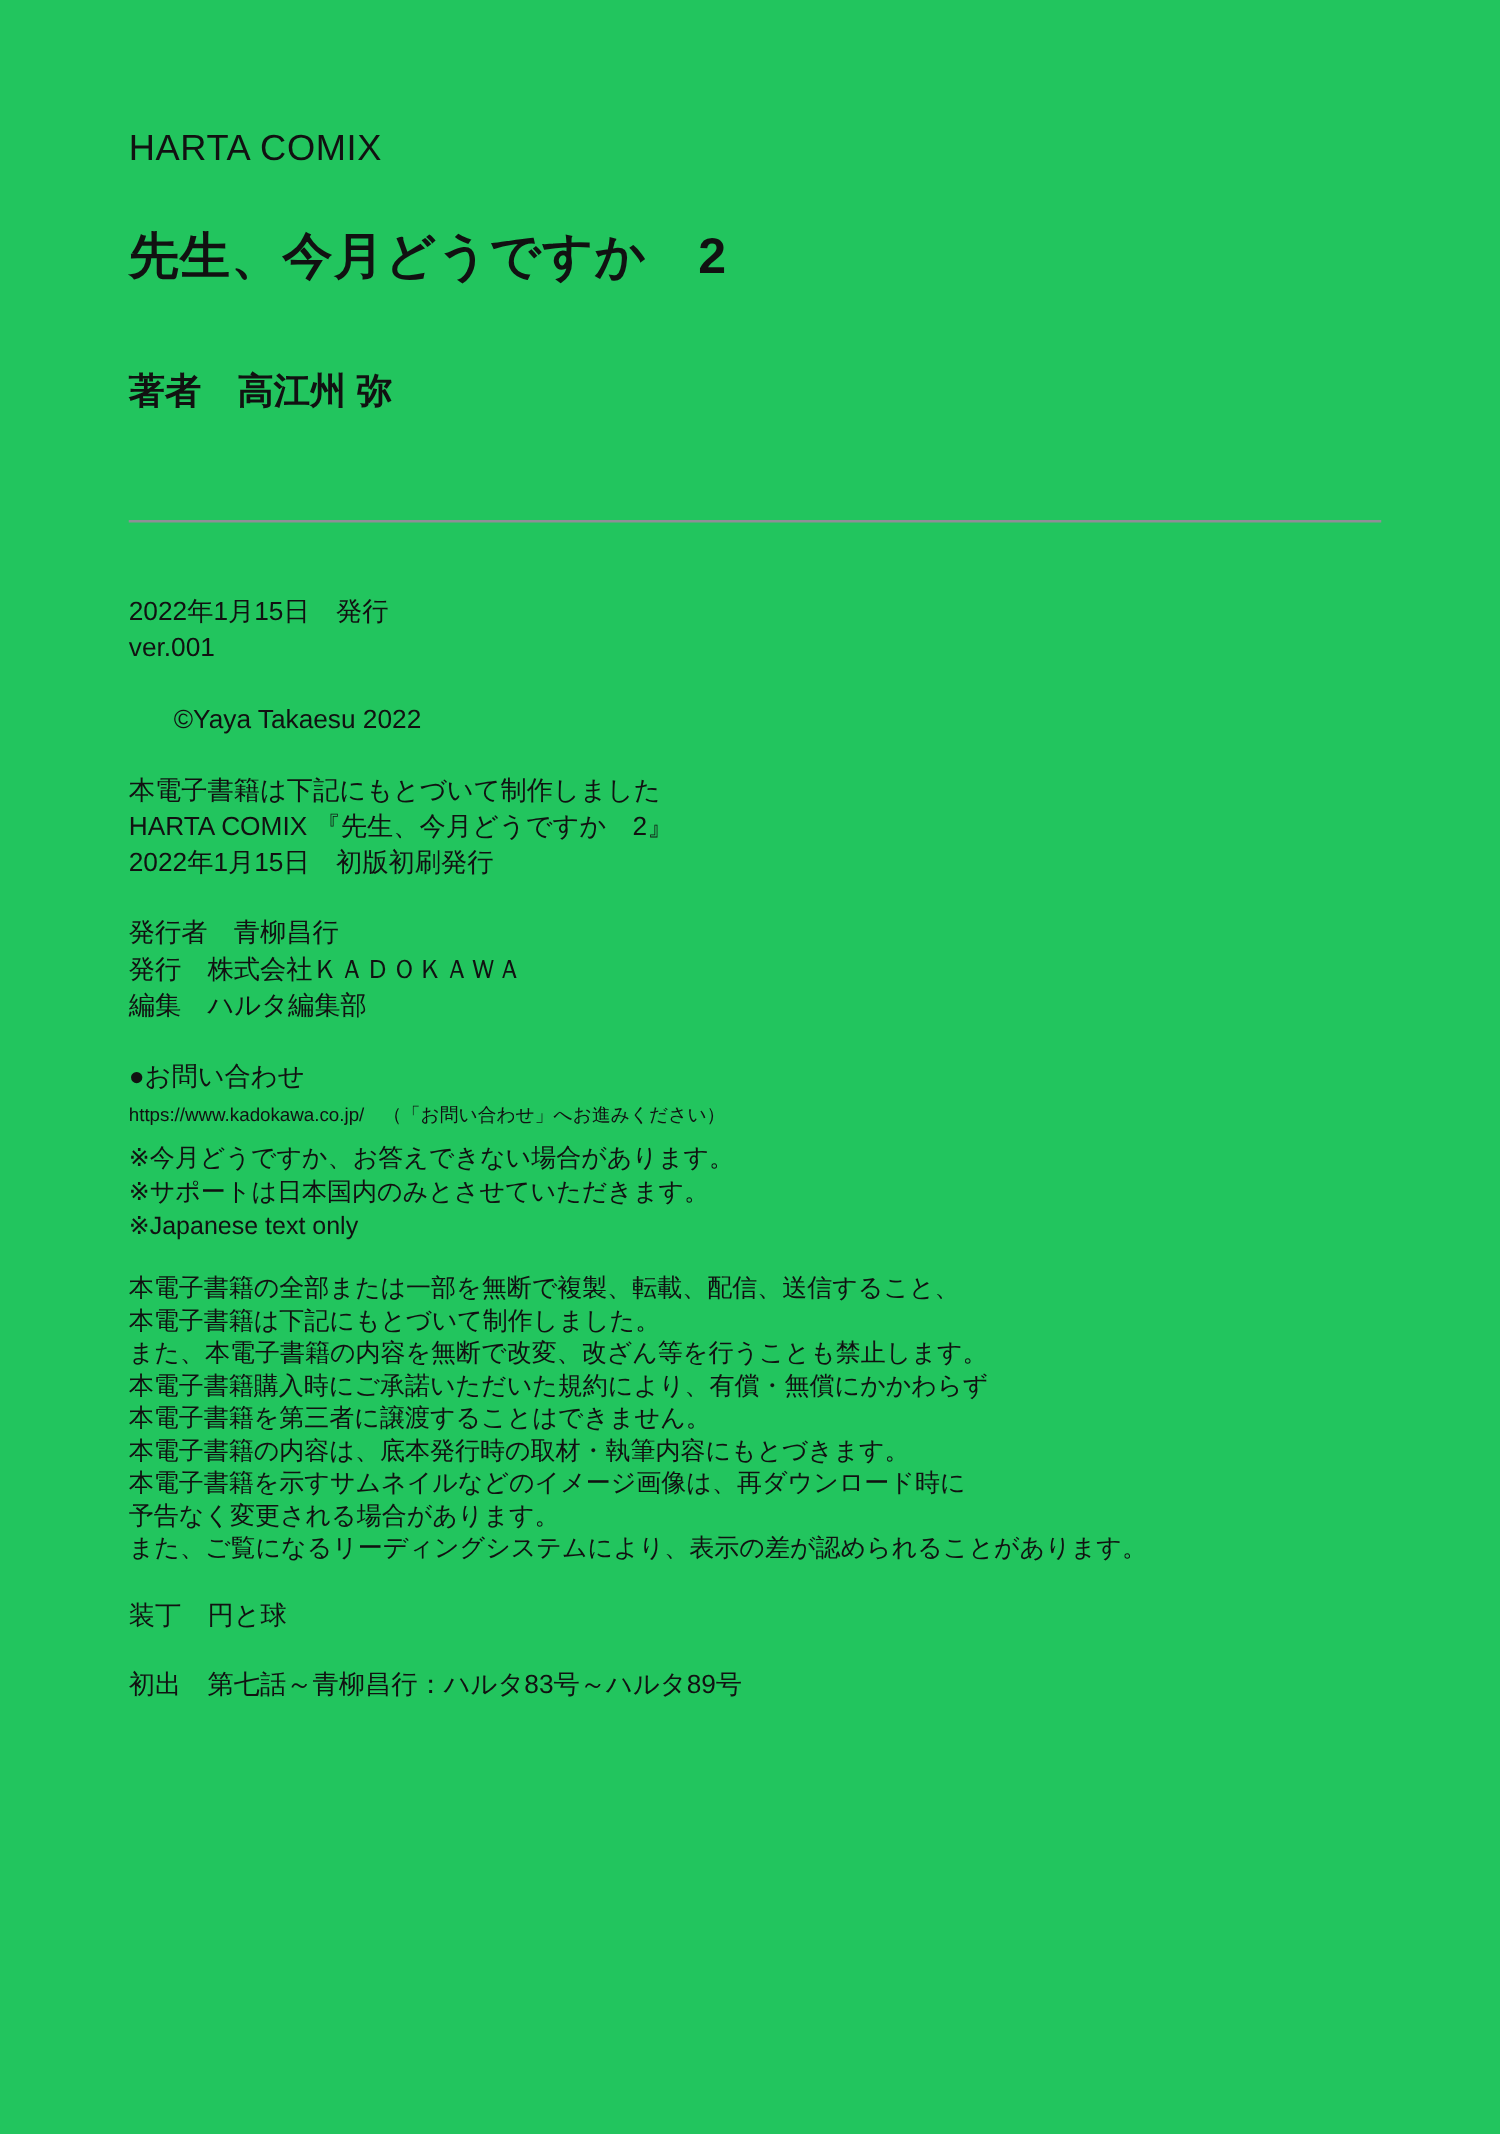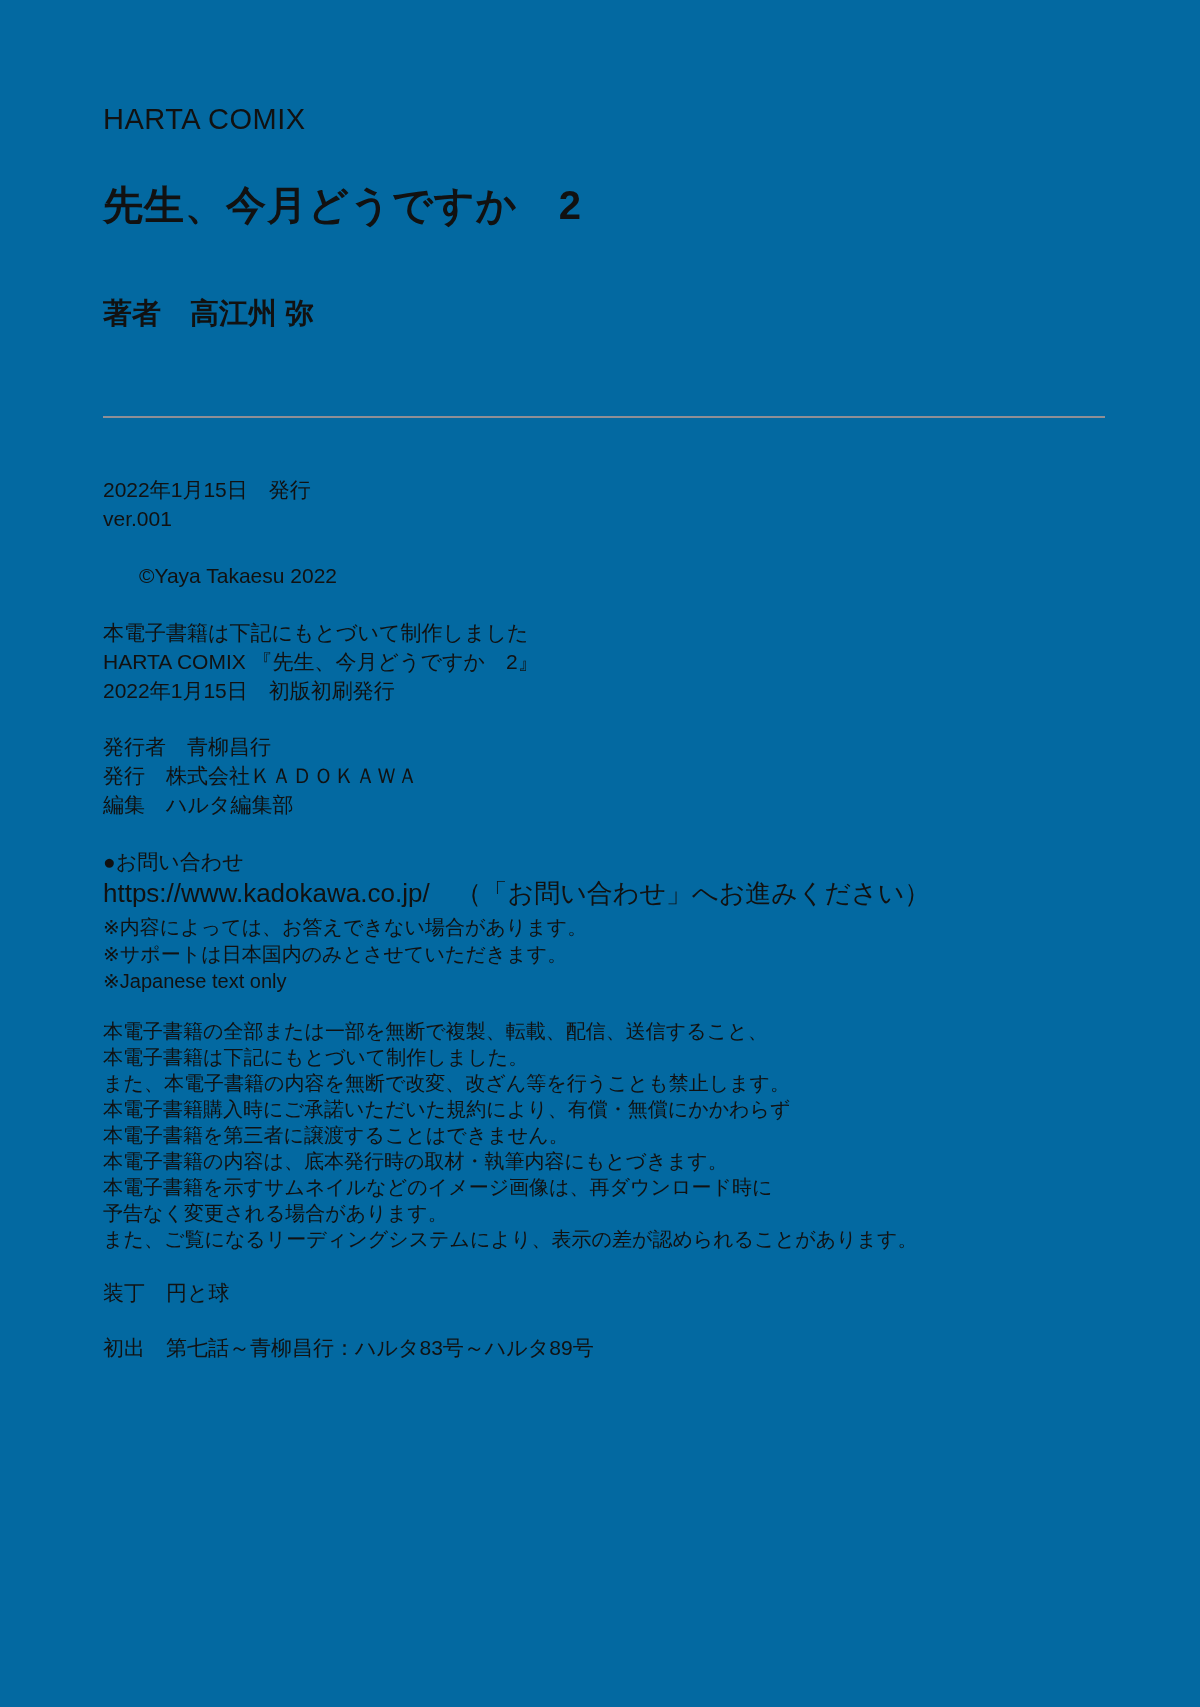--- a/index.html
+++ b/index.html
@@ -4,21 +4,21 @@
 <style>
   html, body {
     margin: 0;
     padding: 0;
     background: #ffffff;
   }
   .page {
     position: relative;
     width: 1200px;
     height: 1707px;
-    background: #0369a1;
+    background: #22c55e;
     box-sizing: border-box;
     padding: 0 95px 0 103px;
     color: #111111;
     font-family: "Liberation Sans", "DejaVu Sans", sans-serif;
     overflow: hidden;
   }
   .imprint {
     padding-top: 101px;
     font-size: 29px;
     line-height: 36px;
@@ -51,21 +51,21 @@
   .issue-block   { margin-top: 57px; }
   .copyright     { margin-top: 28px; font-size: 21px; line-height: 29px; margin-left: 36px; }
   .source-block  { margin-top: 28px; }
   .pub-block     { margin-top: 27px; }
   .contact-heading {
     margin-top: 27px;
     font-size: 21px;
     line-height: 32px;
   }
   .contact-url {
-    font-size: 26px;
+    font-size: 15px;
     line-height: 30px;
   }
   .notes-block { margin-top: 6px; }
   .note-line {
     font-size: 20px;
     line-height: 27px;
   }
   .legal-block { margin-top: 23px; }
   .legal-line {
     font-size: 20px;
@@ -111,21 +111,21 @@
   <div class="pub-block">
     <div class="body-line">発行者　青柳昌行</div>
     <div class="body-line">発行　株式会社ＫＡＤＯＫＡＷＡ</div>
     <div class="body-line">編集　ハルタ編集部</div>
   </div>
 
   <div class="contact-block">
     <div class="contact-heading">●お問い合わせ</div>
     <div class="contact-url">https://www.kadokawa.co.jp/　（「お問い合わせ」へお進みください）</div>
     <div class="notes-block">
-      <div class="note-line">※内容によっては、お答えできない場合があります。</div>
+      <div class="note-line">※今月どうですか、お答えできない場合があります。</div>
       <div class="note-line">※サポートは日本国内のみとさせていただきます。</div>
       <div class="note-line">※Japanese text only</div>
     </div>
   </div>
 
   <div class="legal-block">
     <div class="legal-line">本電子書籍の全部または一部を無断で複製、転載、配信、送信すること、</div>
     <div class="legal-line">本電子書籍は下記にもとづいて制作しました。</div>
     <div class="legal-line">また、本電子書籍の内容を無断で改変、改ざん等を行うことも禁止します。</div>
     <div class="legal-line">本電子書籍購入時にご承諾いただいた規約により、有償・無償にかかわらず</div>

